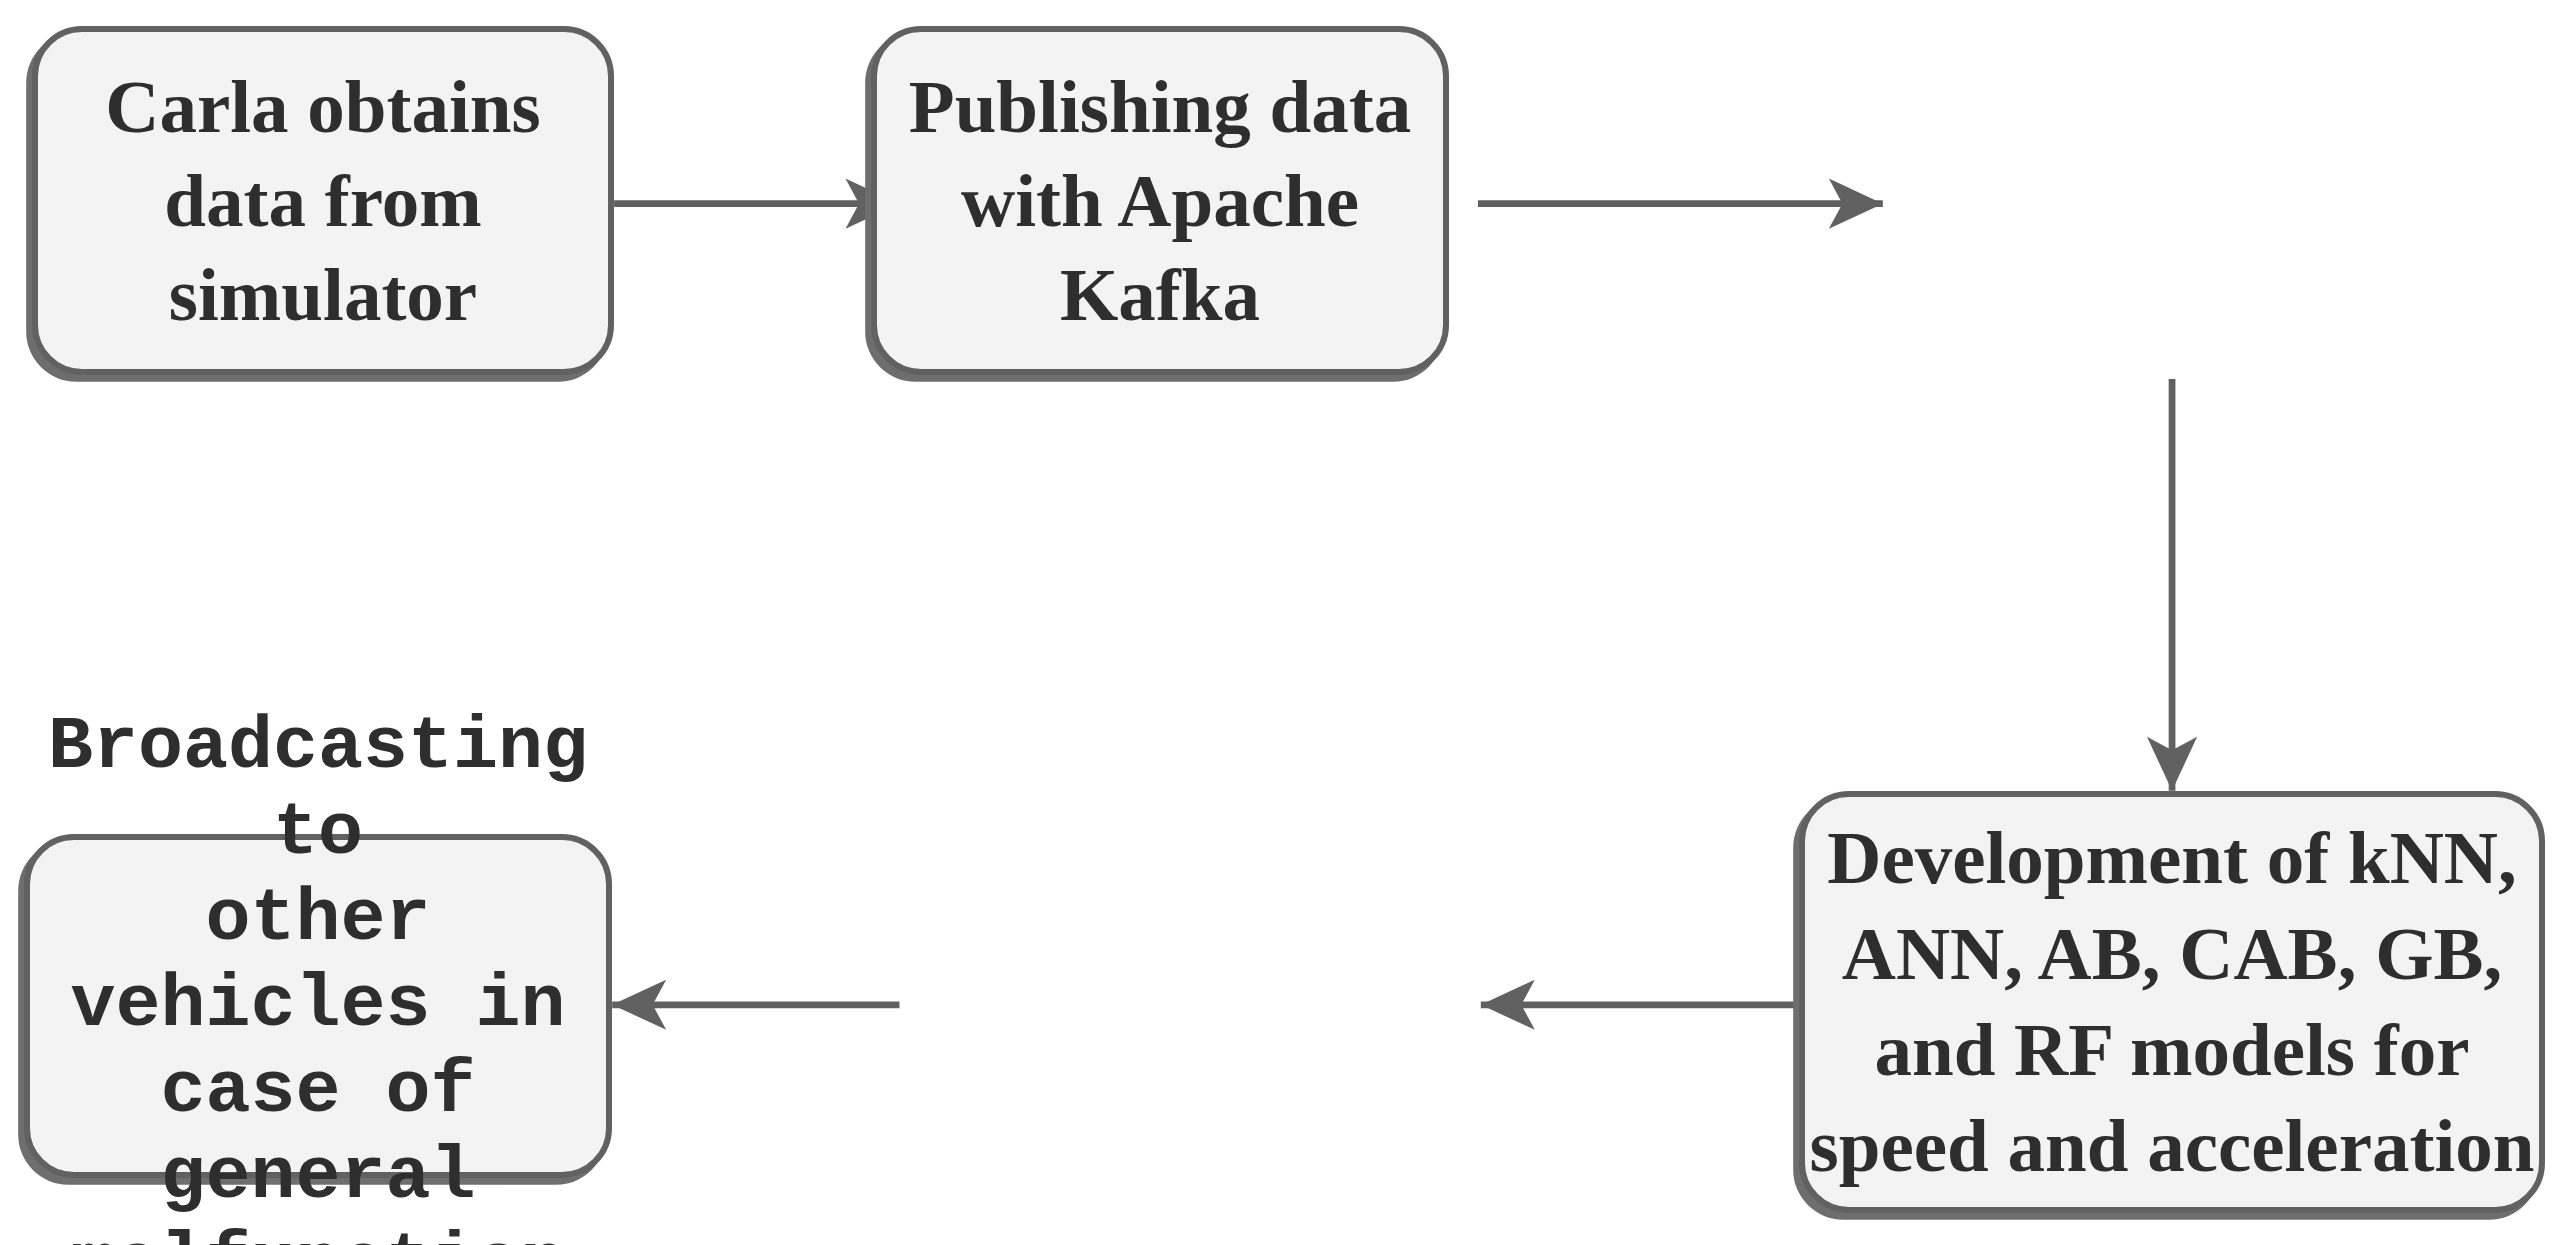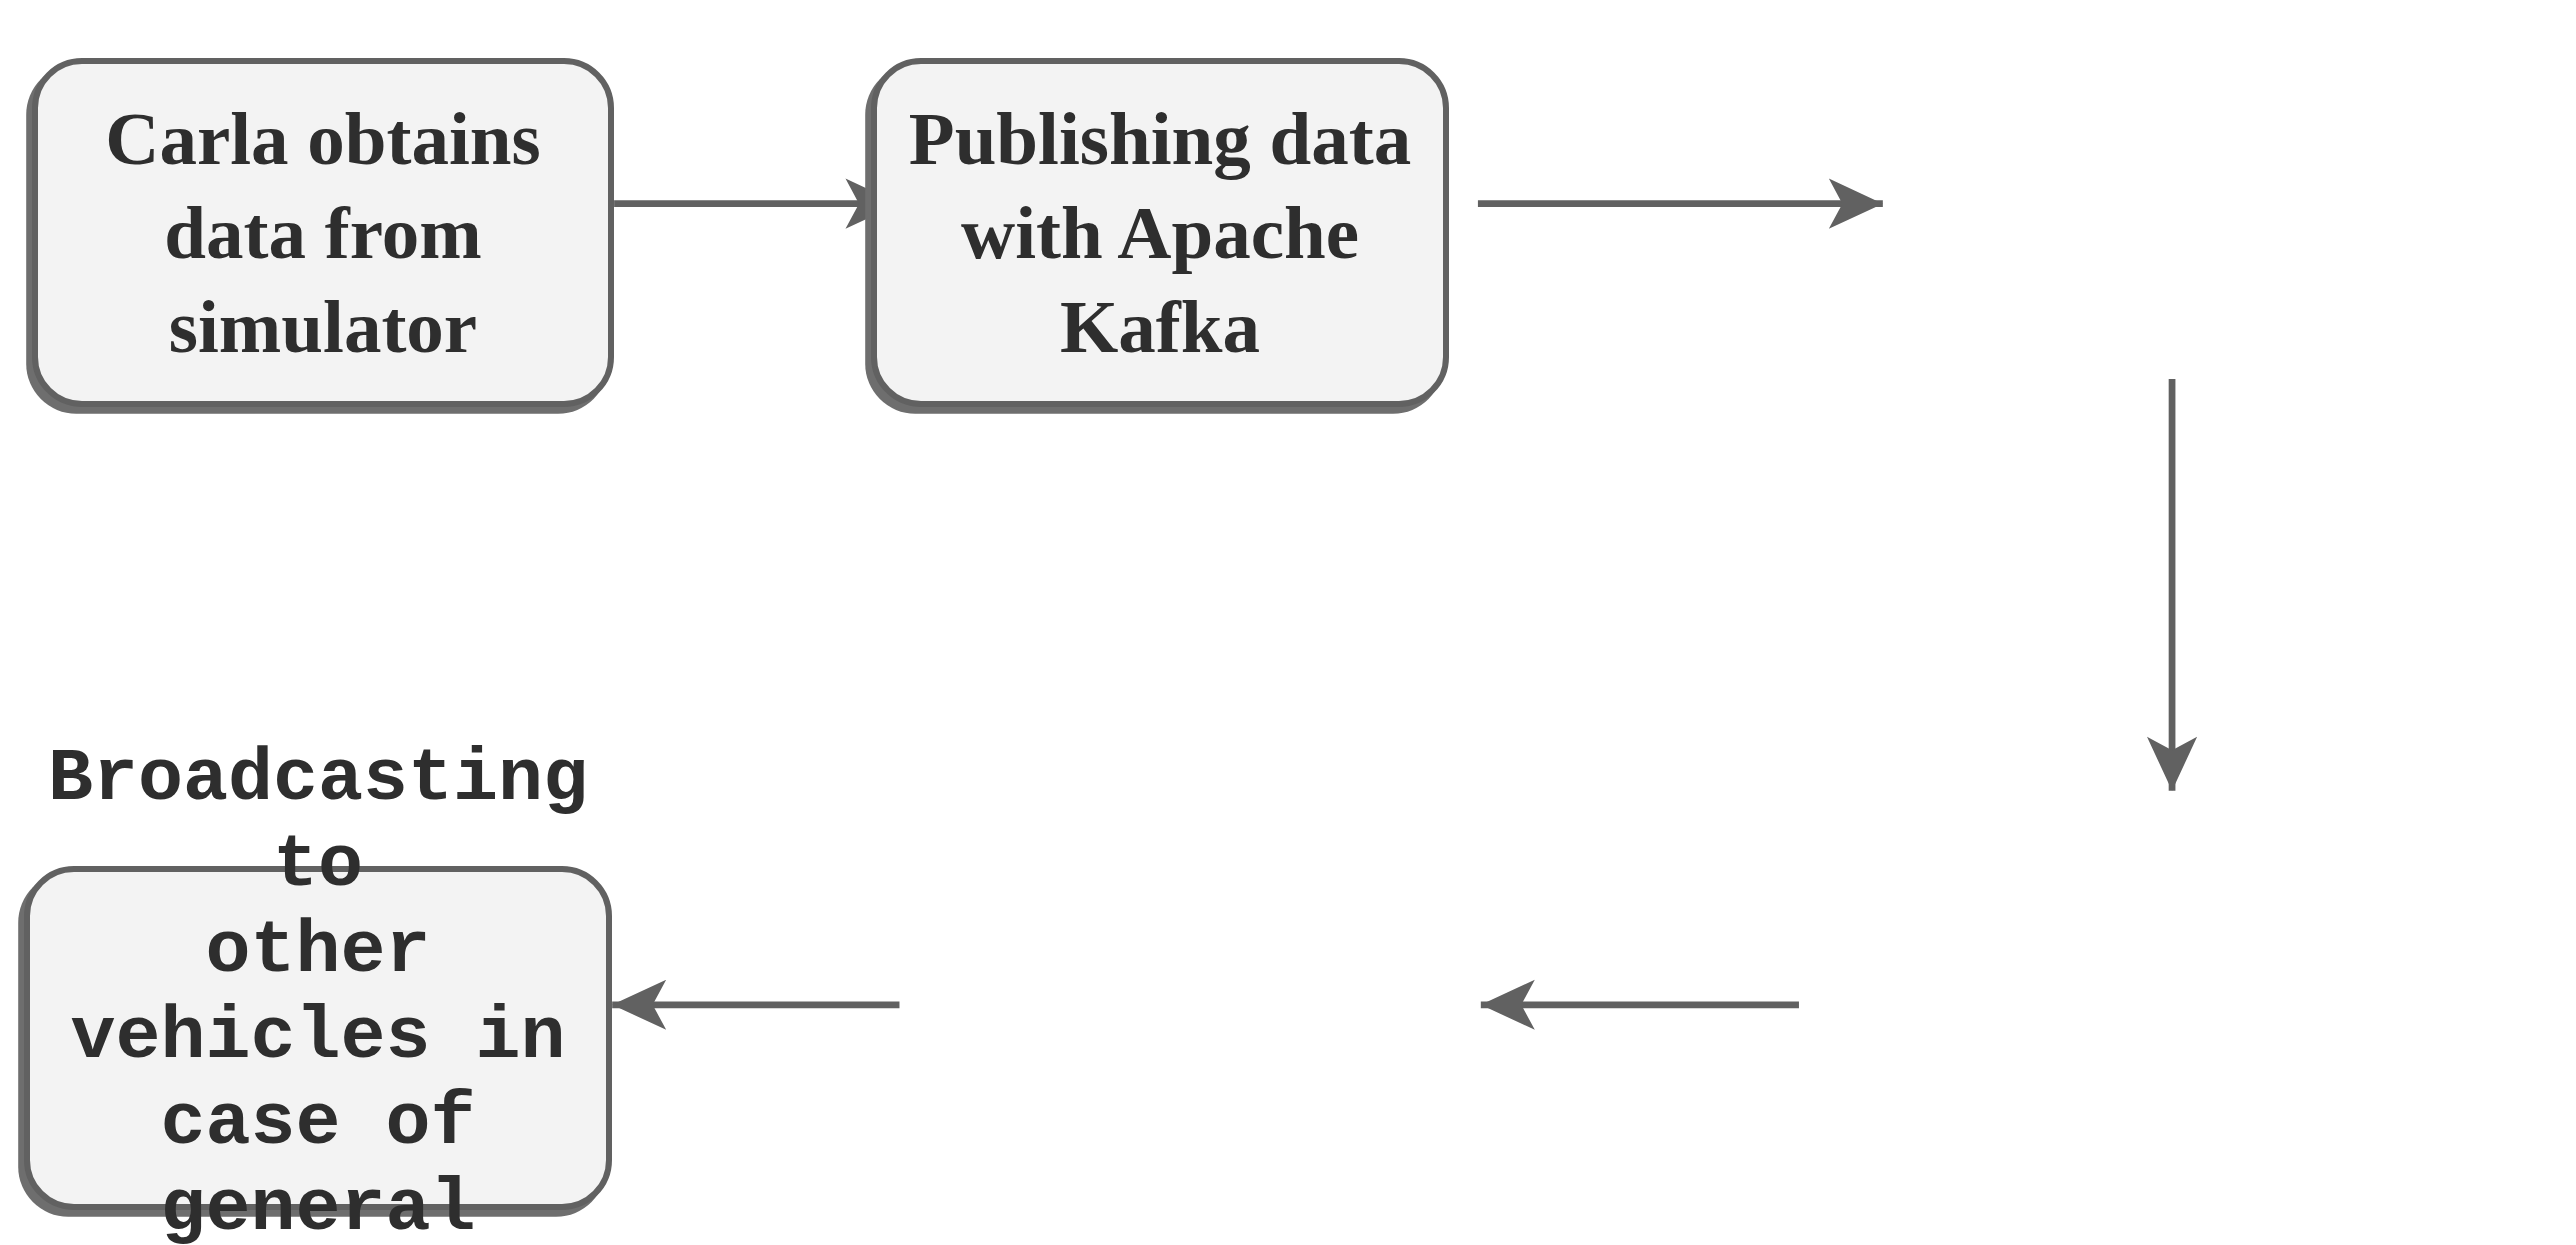--- a/index.html
+++ b/index.html
@@ -34,21 +34,20 @@
   .node{
     position:absolute;
     box-sizing:border-box;
     background:var(--node-fill);
     border:6.7px solid var(--node-border);
     border-radius:50px;
     box-shadow:-5.8px 6.7px 0 var(--shadow);
     display:flex;
     align-items:center;
     justify-content:center;
-    margin-top:32px;
   }
   .node .label{
     width:110%;
     text-align:center;
     font-weight:700;
     font-size:75px;
     color:var(--node-text);
     white-space:pre-line;
     overflow:visible;
   }
@@ -88,20 +87,26 @@
 simulator</div>
   </div>
 
   <div class="node lh3" id="node-kafka">
     <div class="label">Publishing data
 with Apache
 Kafka</div>
   </div>
 
 
+  <div class="node lh4b" id="node-models">
+    <div class="label">Development of kNN,
+ANN, AB, CAB, GB,
+and RF models for
+speed and acceleration</div>
+  </div>
 
 
   <div class="node lh4a" id="node-broadcast">
     <div class="label">Broadcasting to
 other vehicles in
 case of general
 malfunction</div>
   </div>
 
 </div>

